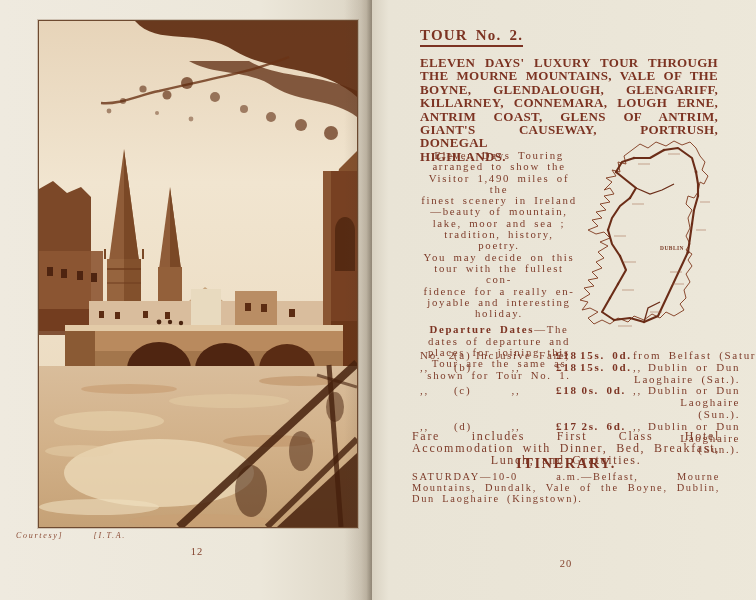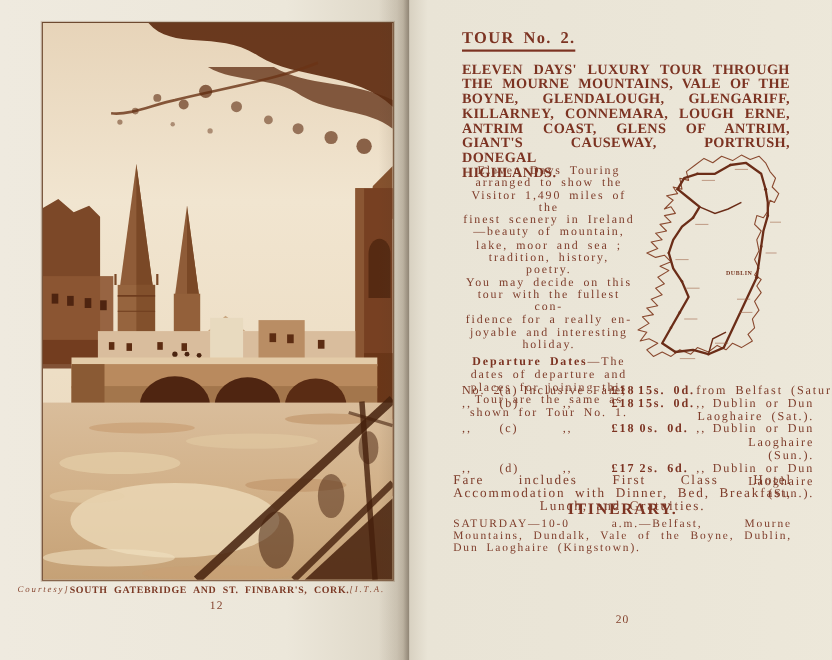--- a/index.html
+++ b/index.html
@@ -186,21 +186,20 @@
           <ellipse cx="212" cy="470" rx="16" ry="26" opacity=".55" stroke="none"></ellipse>
           <ellipse cx="262" cy="430" rx="12" ry="20" opacity=".5" stroke="none"></ellipse>
           <ellipse cx="296" cy="386" rx="9" ry="15" opacity=".5" stroke="none"></ellipse>
           <line x1="278" y1="354" x2="318" y2="366" stroke-width="3" opacity=".6"></line>
         </g>
       </svg>
     </figure>
 
     <div class="caption-row">
       <span class="credit l">Courtesy]</span>
-      <span class="photo-caption">SOUTH GATEBRIDGE AND ST. FINBARR'S, CORK.</span>
       <span class="credit r">[I.T.A.</span>
     </div>
     <div class="pagenum left-n">12</div>
   </section>
 
   <div class="gutter"></div>
 
   <section class="page right">
 
     <h2 class="tour-head">TOUR No. 2.</h2>

